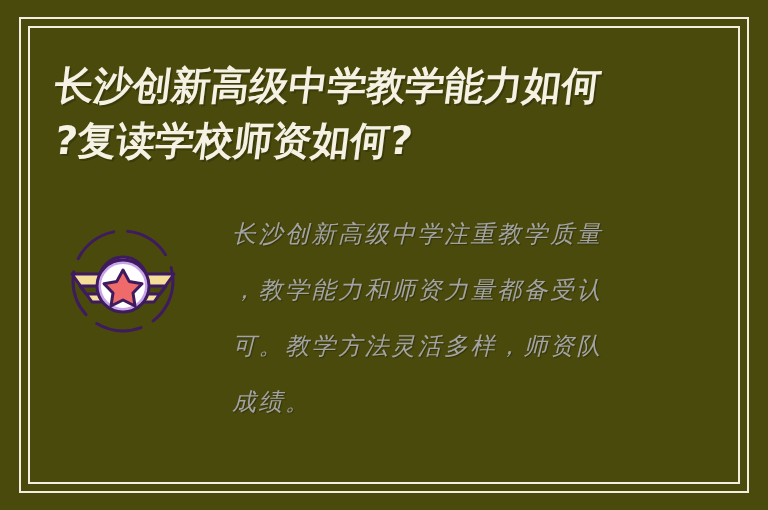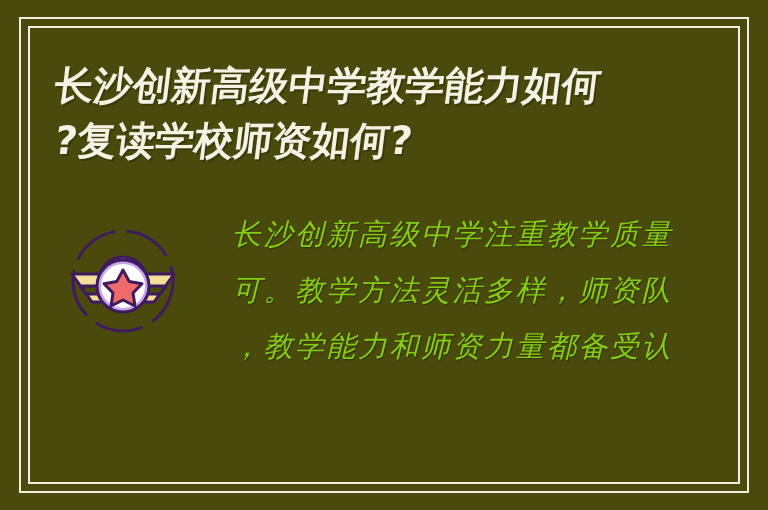--- a/index.html
+++ b/index.html
@@ -72,24 +72,24 @@
   .emblem svg { display: block; width: 114px; height: 110px; }
 
   
   .body-block {
     position: absolute;
     left: 232px;
     top: 206px;
     width: 424px;
   }
   .body-line {
-    color: #84cc16;
+    color: #a3a3a3;
     font-family: "DejaVu Serif", serif;
     font-style: italic;
-    font-size: 29px;
+    font-size: 24px;
     line-height: 56px;
     letter-spacing: 2.5px;
     white-space: nowrap;
     text-shadow: 1px 1px 1px rgba(25,25,5,0.45);
   }
 </style>
 </head>
 <body>
 
 <div id="poster">
@@ -115,17 +115,18 @@
 
       <circle cx="57" cy="60" r="24" fill="#ffffff" stroke="#c9a3e8" stroke-width="4"></circle>
       <circle cx="57" cy="60" r="26" fill="none" stroke="#3d1b5e" stroke-width="3"></circle>
 
       <path d="M57 44 L63.2 55.4 L76 57.7 L67 67 L69 80 L57 74 L45 80 L47 67 L38 57.7 L50.8 55.4 Z" fill="#ef6a6a" stroke="#3d1b5e" stroke-width="3" stroke-linejoin="round"></path>
     </svg>
   </div>
 
   <div class="body-block">
     <div class="body-line">长沙创新高级中学注重教学质量</div>
+    <div class="body-line">，教学能力和师资力量都备受认</div>
     <div class="body-line">可。教学方法灵活多样，师资队</div>
-    <div class="body-line">，教学能力和师资力量都备受认</div>
+    <div class="body-line">成绩。</div>
   </div>
 
 </div>
 
 </body></html>

